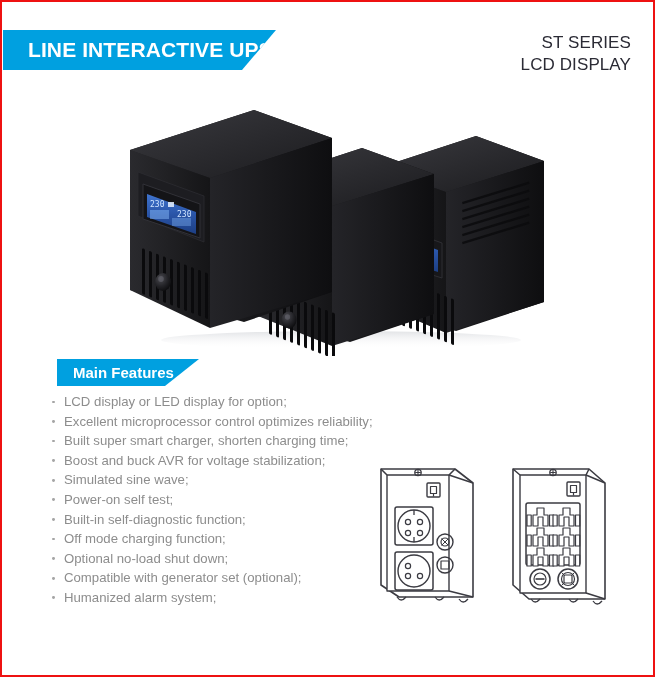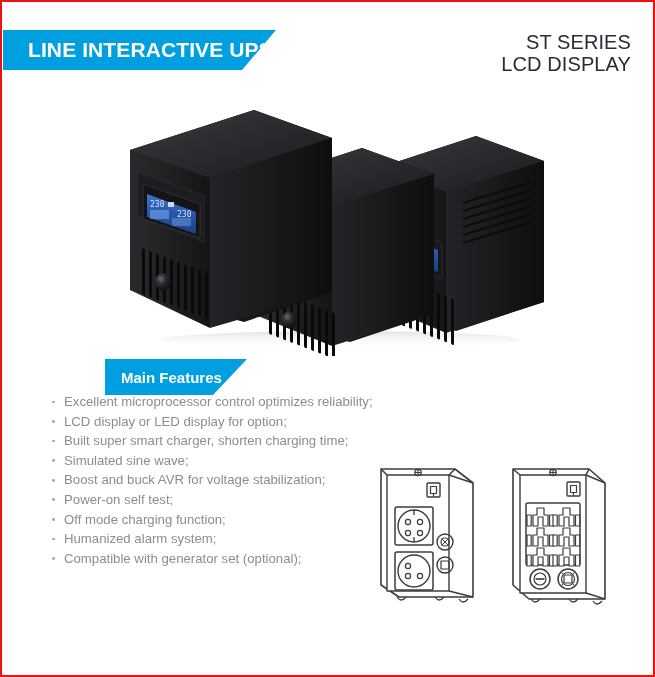--- a/index.html
+++ b/index.html
@@ -35,37 +35,37 @@
     font-weight:bold;
     letter-spacing:.1px;
     white-space:nowrap;
   }
 
   #header-lines{
     position:absolute;
     right:22px;top:30px;
     text-align:right;
     color:#2b2b35;
-    font-size:20px;
+    font-size:17px;
     line-height:21.5px;
     letter-spacing:.1px;
     margin-left:32px;
   }
   #header-lines div{white-space:nowrap;}
 
   
   #product-photo{
     position:absolute;
     left:124px;top:104px;width:420px;height:250px;
   }
   #product-photo svg{display:block;}
 
   
   #features-banner{
-    left:55px;top:357px;width:142px;height:36px;margin-left:48px;
+    left:55px;top:357px;width:142px;height:27px;
   }
   #features-banner .banner-text{
     padding-left:16px;
     font-size:15px;
     font-weight:bold;
     white-space:nowrap;
   }
 
   #feature-list{
     position:absolute;
@@ -235,29 +235,31 @@
         <ellipse cx="35" cy="173" rx="2.8" ry="3" fill="#6a6a72" opacity=".55"></ellipse>
       </g>
     </svg>
   </div>
 
   <div class="banner" id="features-banner" style="--accent: #00a0e0;">
     <span class="banner-text">Main Features</span>
   </div>
 
   <ul id="feature-list">
+    <li>LCD display or LED display for option;</li>
     <li>Excellent microprocessor control optimizes reliability;</li>
-    <li>LCD display or LED display for option;</li>
     <li>Built super smart charger, shorten charging time;</li>
+    <li>Boost and buck AVR for voltage stabilization;</li>
     <li>Simulated sine wave;</li>
-    <li>Boost and buck AVR for voltage stabilization;</li>
     <li>Power-on self test;</li>
+    <li>Built-in self-diagnostic function;</li>
     <li>Off mode charging function;</li>
+    <li>Optional no-load shut down;</li>
+    <li>Compatible with generator set (optional);</li>
     <li>Humanized alarm system;</li>
-    <li>Compatible with generator set (optional);</li>
   </ul>
 
   <div class="panel" id="panel-schuko">
     <svg width="112" height="155" viewBox="0 0 112 155" xmlns="http://www.w3.org/2000/svg" fill="none" stroke="#3b3b42" stroke-width="1.5" stroke-linejoin="round">
 
       <path d="M4 12 L78 12 L96 26 L96 140 L22 140 L4 128 Z" fill="#ffffff" stroke="#3b3b42" stroke-width="1.6"></path>
 
       <rect x="10" y="18" width="62" height="116" fill="#ffffff" stroke="#3b3b42" stroke-width="1.4"></rect>
 
       <path d="M10 18 L4 12 M72 18 L78 12 M72 134 L96 140 M72 18 L96 26"></path>

